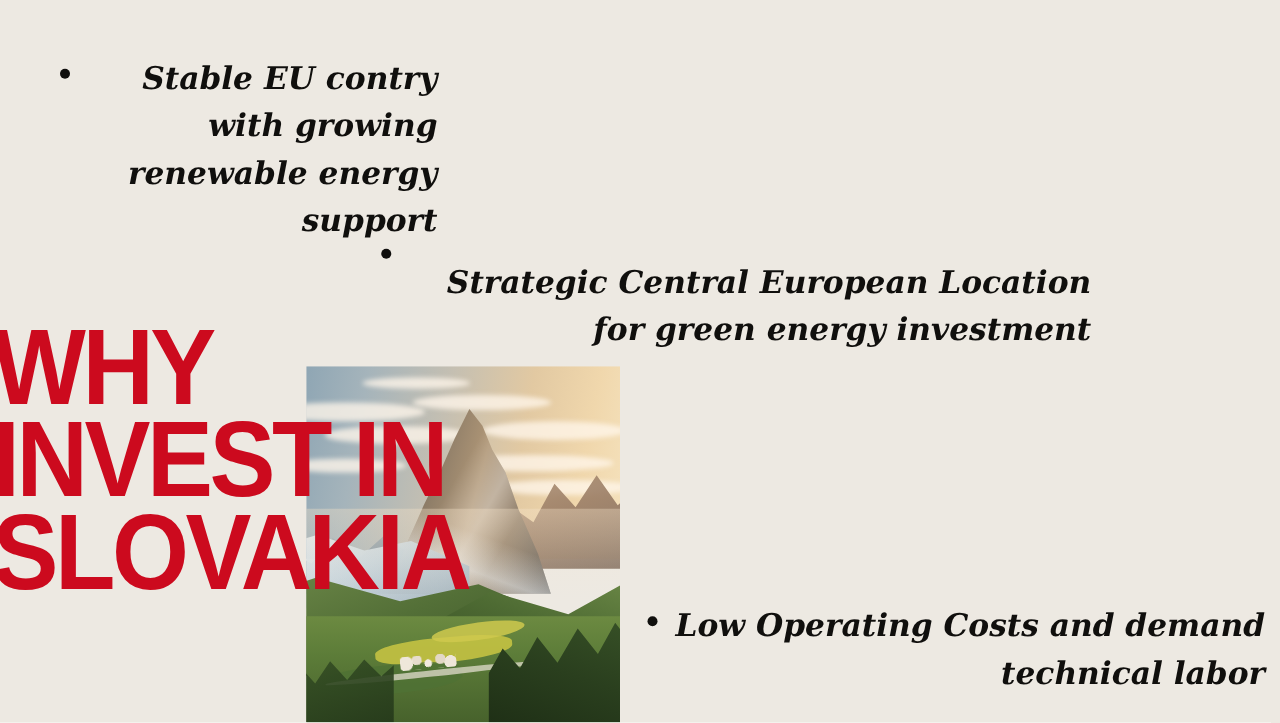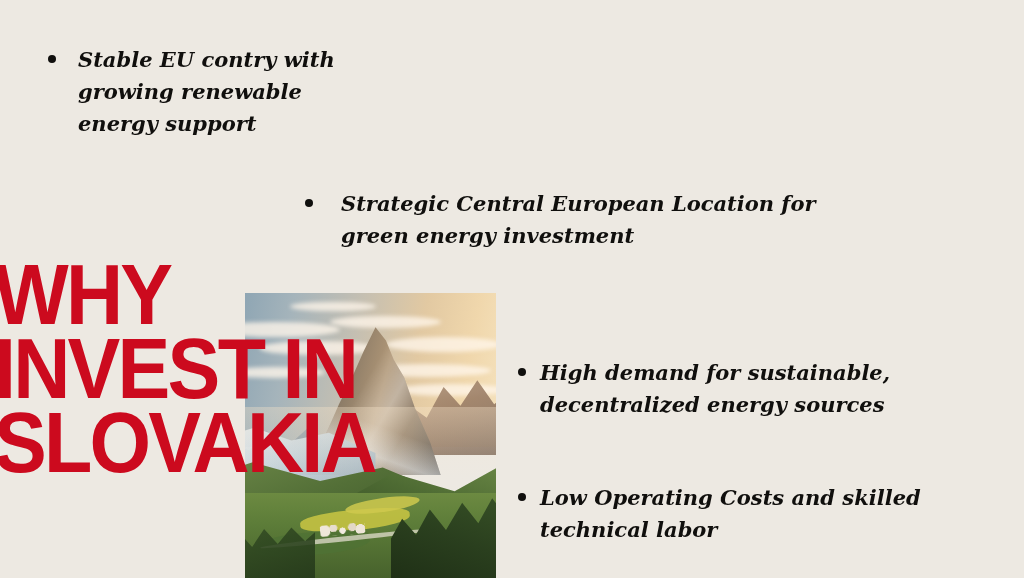--- a/index.html
+++ b/index.html
@@ -225,43 +225,43 @@
   
   .bullet {
     position: absolute;
     z-index: 4;
     display: flex;
     align-items: flex-start;
     color: #100f0d;
     font-family: "DejaVu Serif", "Liberation Serif", serif;
     font-weight: bold;
     font-style: italic;
-    font-size: 21px;
+    font-size: 25px;
     line-height: 1.52;
-    text-align: left;
+    text-align: right;
   }
   .bullet .dot {
     flex: 0 0 auto;
     width: 8px;
     height: 8px;
     border-radius: 50%;
     background: #100f0d;
     margin-top: 11px;
   }
   .bullet .btext {
     display: block;
   }
 
   #b1 { left: 48px;  top: 44px;  width: 330px; }
   #b1 .btext { width: 272px; margin-left: 22px; }
 
   #b2 { left: 592px; top: 54px;  width: 420px; }
   #b2 .btext { width: 392px; margin-left: 14px; }
 
-  #b3 { left: 305px; top: 188px; width: 575px; }
+  #b3 { left: 305px; top: 188px; width: 575px; flex-direction: column; }
   #b3 .btext { width: 540px; margin-left: 28px; }
 
   #b4 { left: 518px; top: 357px; width: 500px; }
   #b4 .btext { width: 472px; margin-left: 14px; }
 
   #b5 { left: 518px; top: 482px; width: 500px; }
   #b5 .btext { width: 472px; margin-left: 14px; }
 </style>
 </head>
 <body>
@@ -306,23 +306,19 @@
     <span class="dot"></span>
     <span class="btext">Stable EU contry with growing renewable energy support</span>
   </div>
 
 
   <div class="bullet" id="b3">
     <span class="dot"></span>
     <span class="btext">Strategic Central European Location for green energy investment</span>
   </div>
 
-  <div class="bullet" id="b4">
-    <span class="dot"></span>
-    <span class="btext">High demand for sustainable, decentralized energy sources</span>
-  </div>
 
   <div class="bullet" id="b5">
     <span class="dot"></span>
-    <span class="btext">Low Operating Costs and skilled technical labor</span>
+    <span class="btext">Low Operating Costs and demand technical labor</span>
   </div>
 
 </div>
 
 </body></html>

